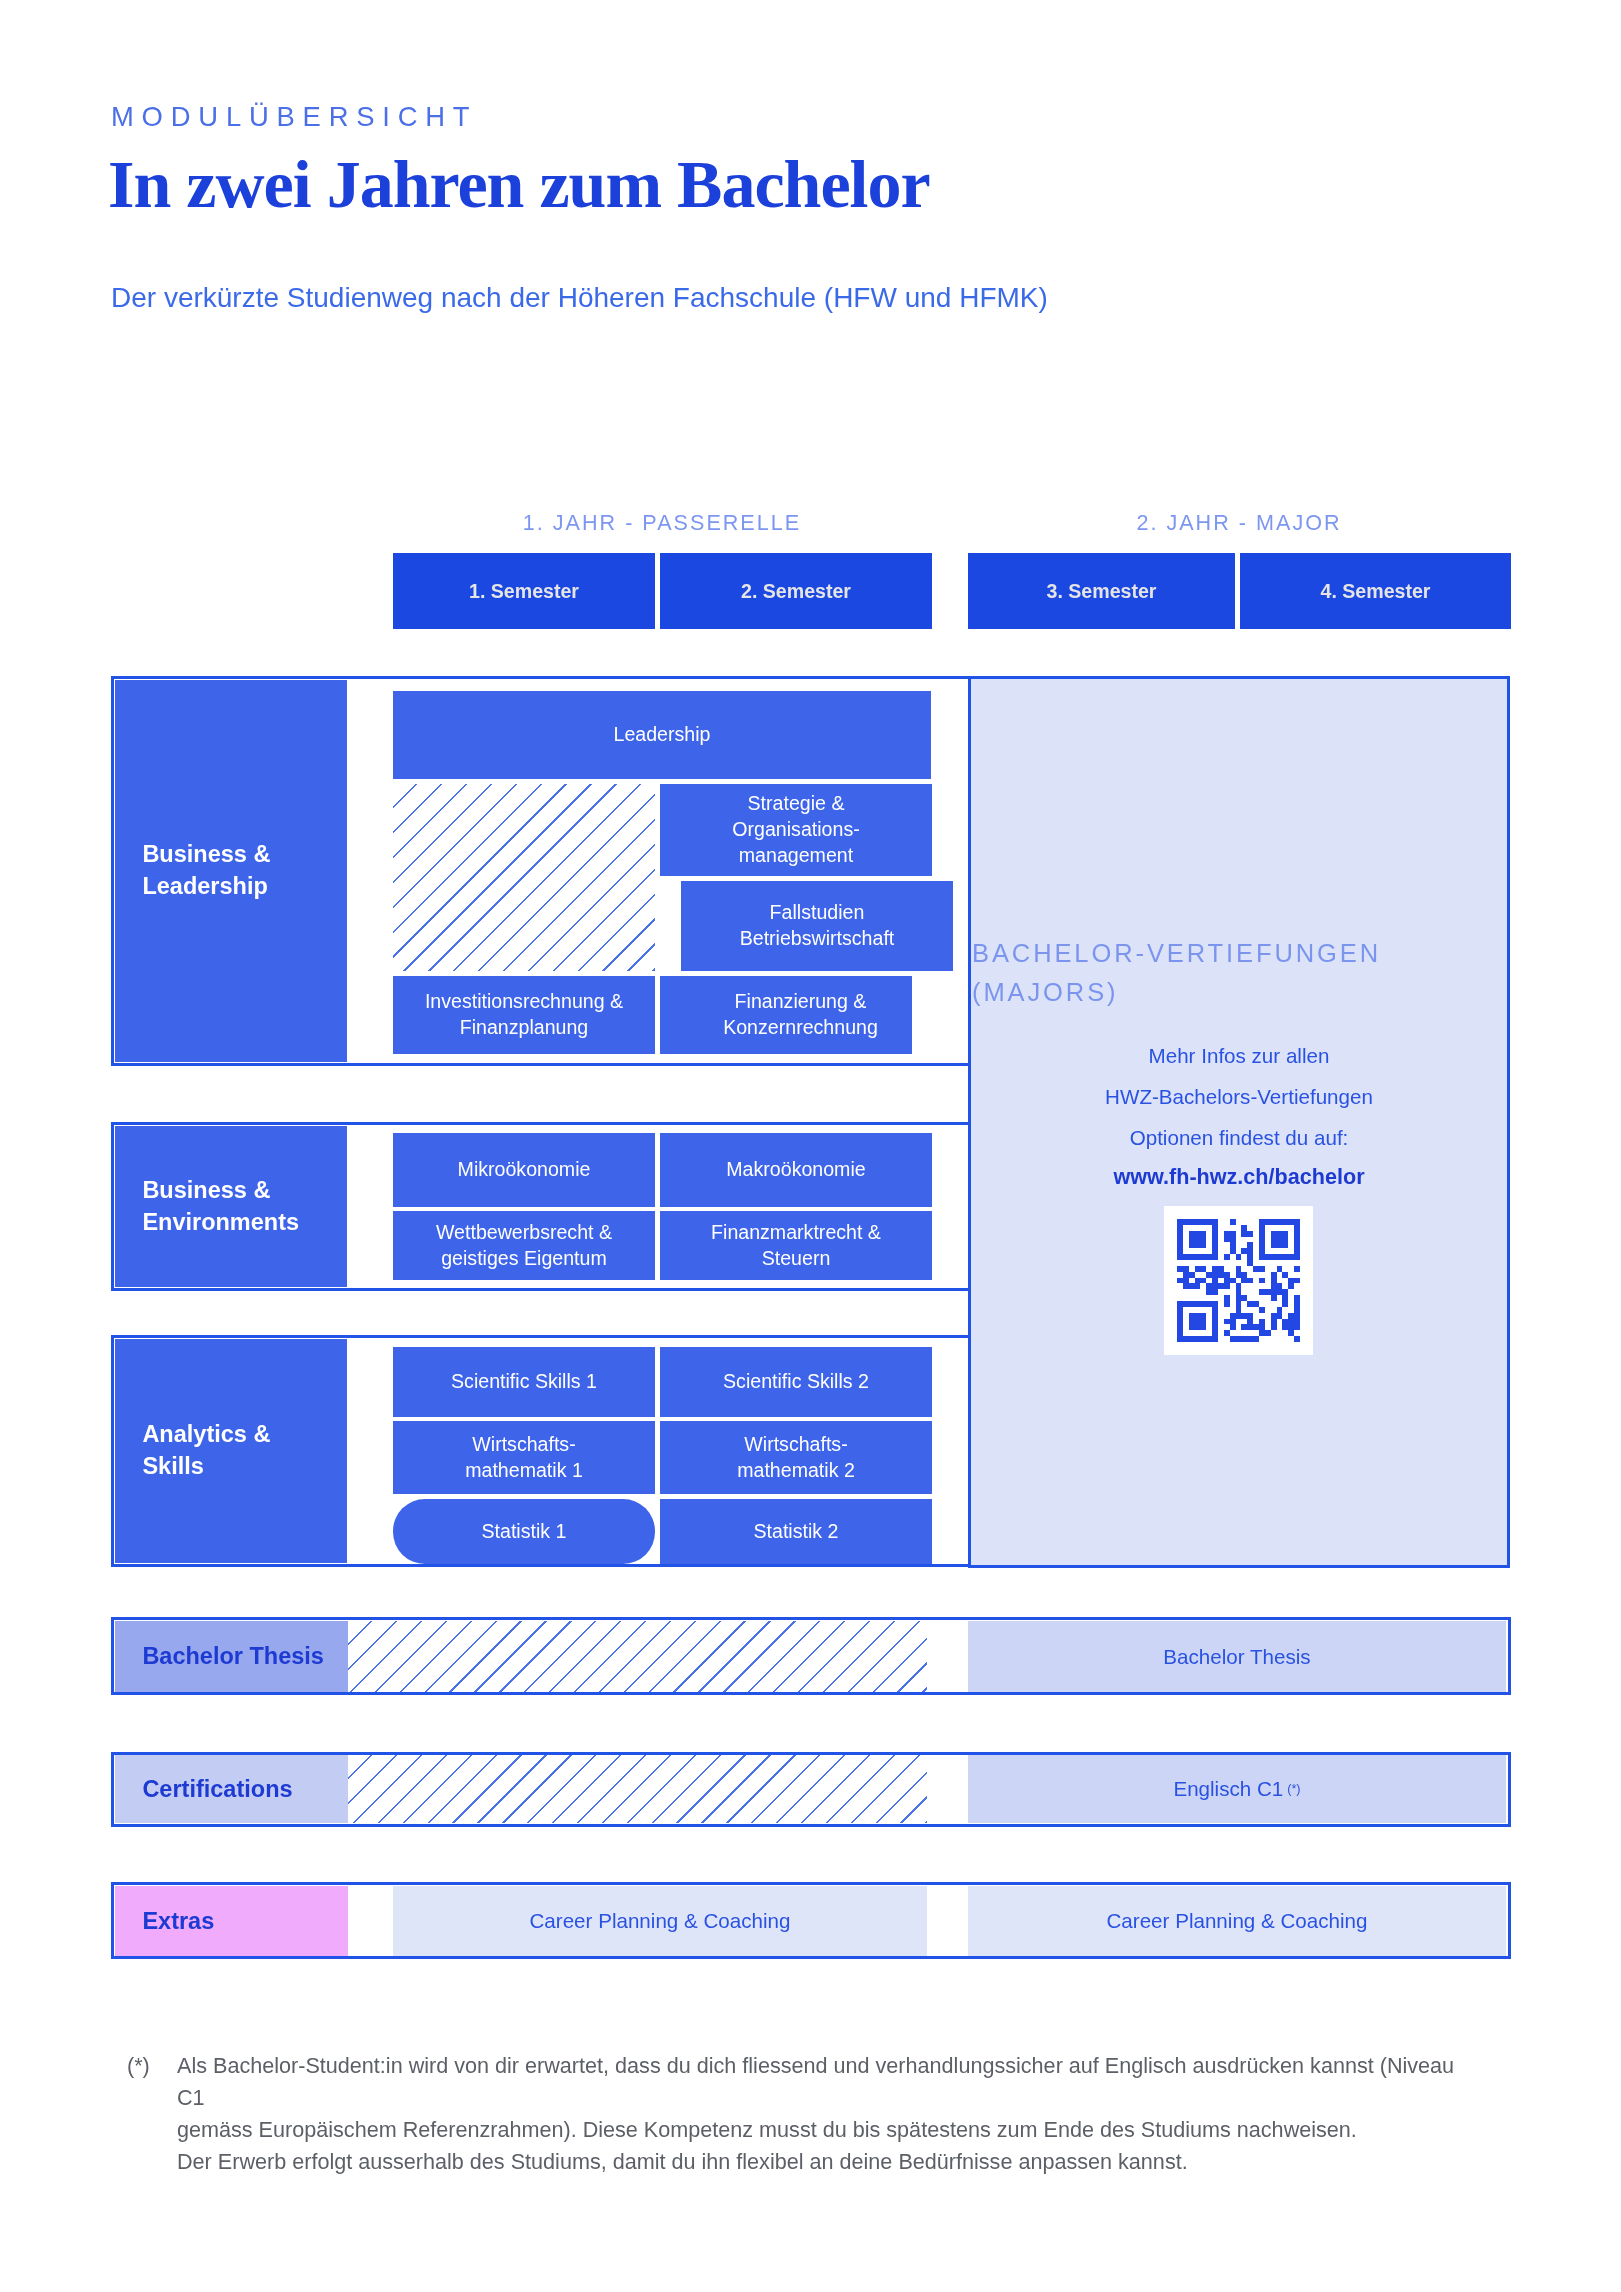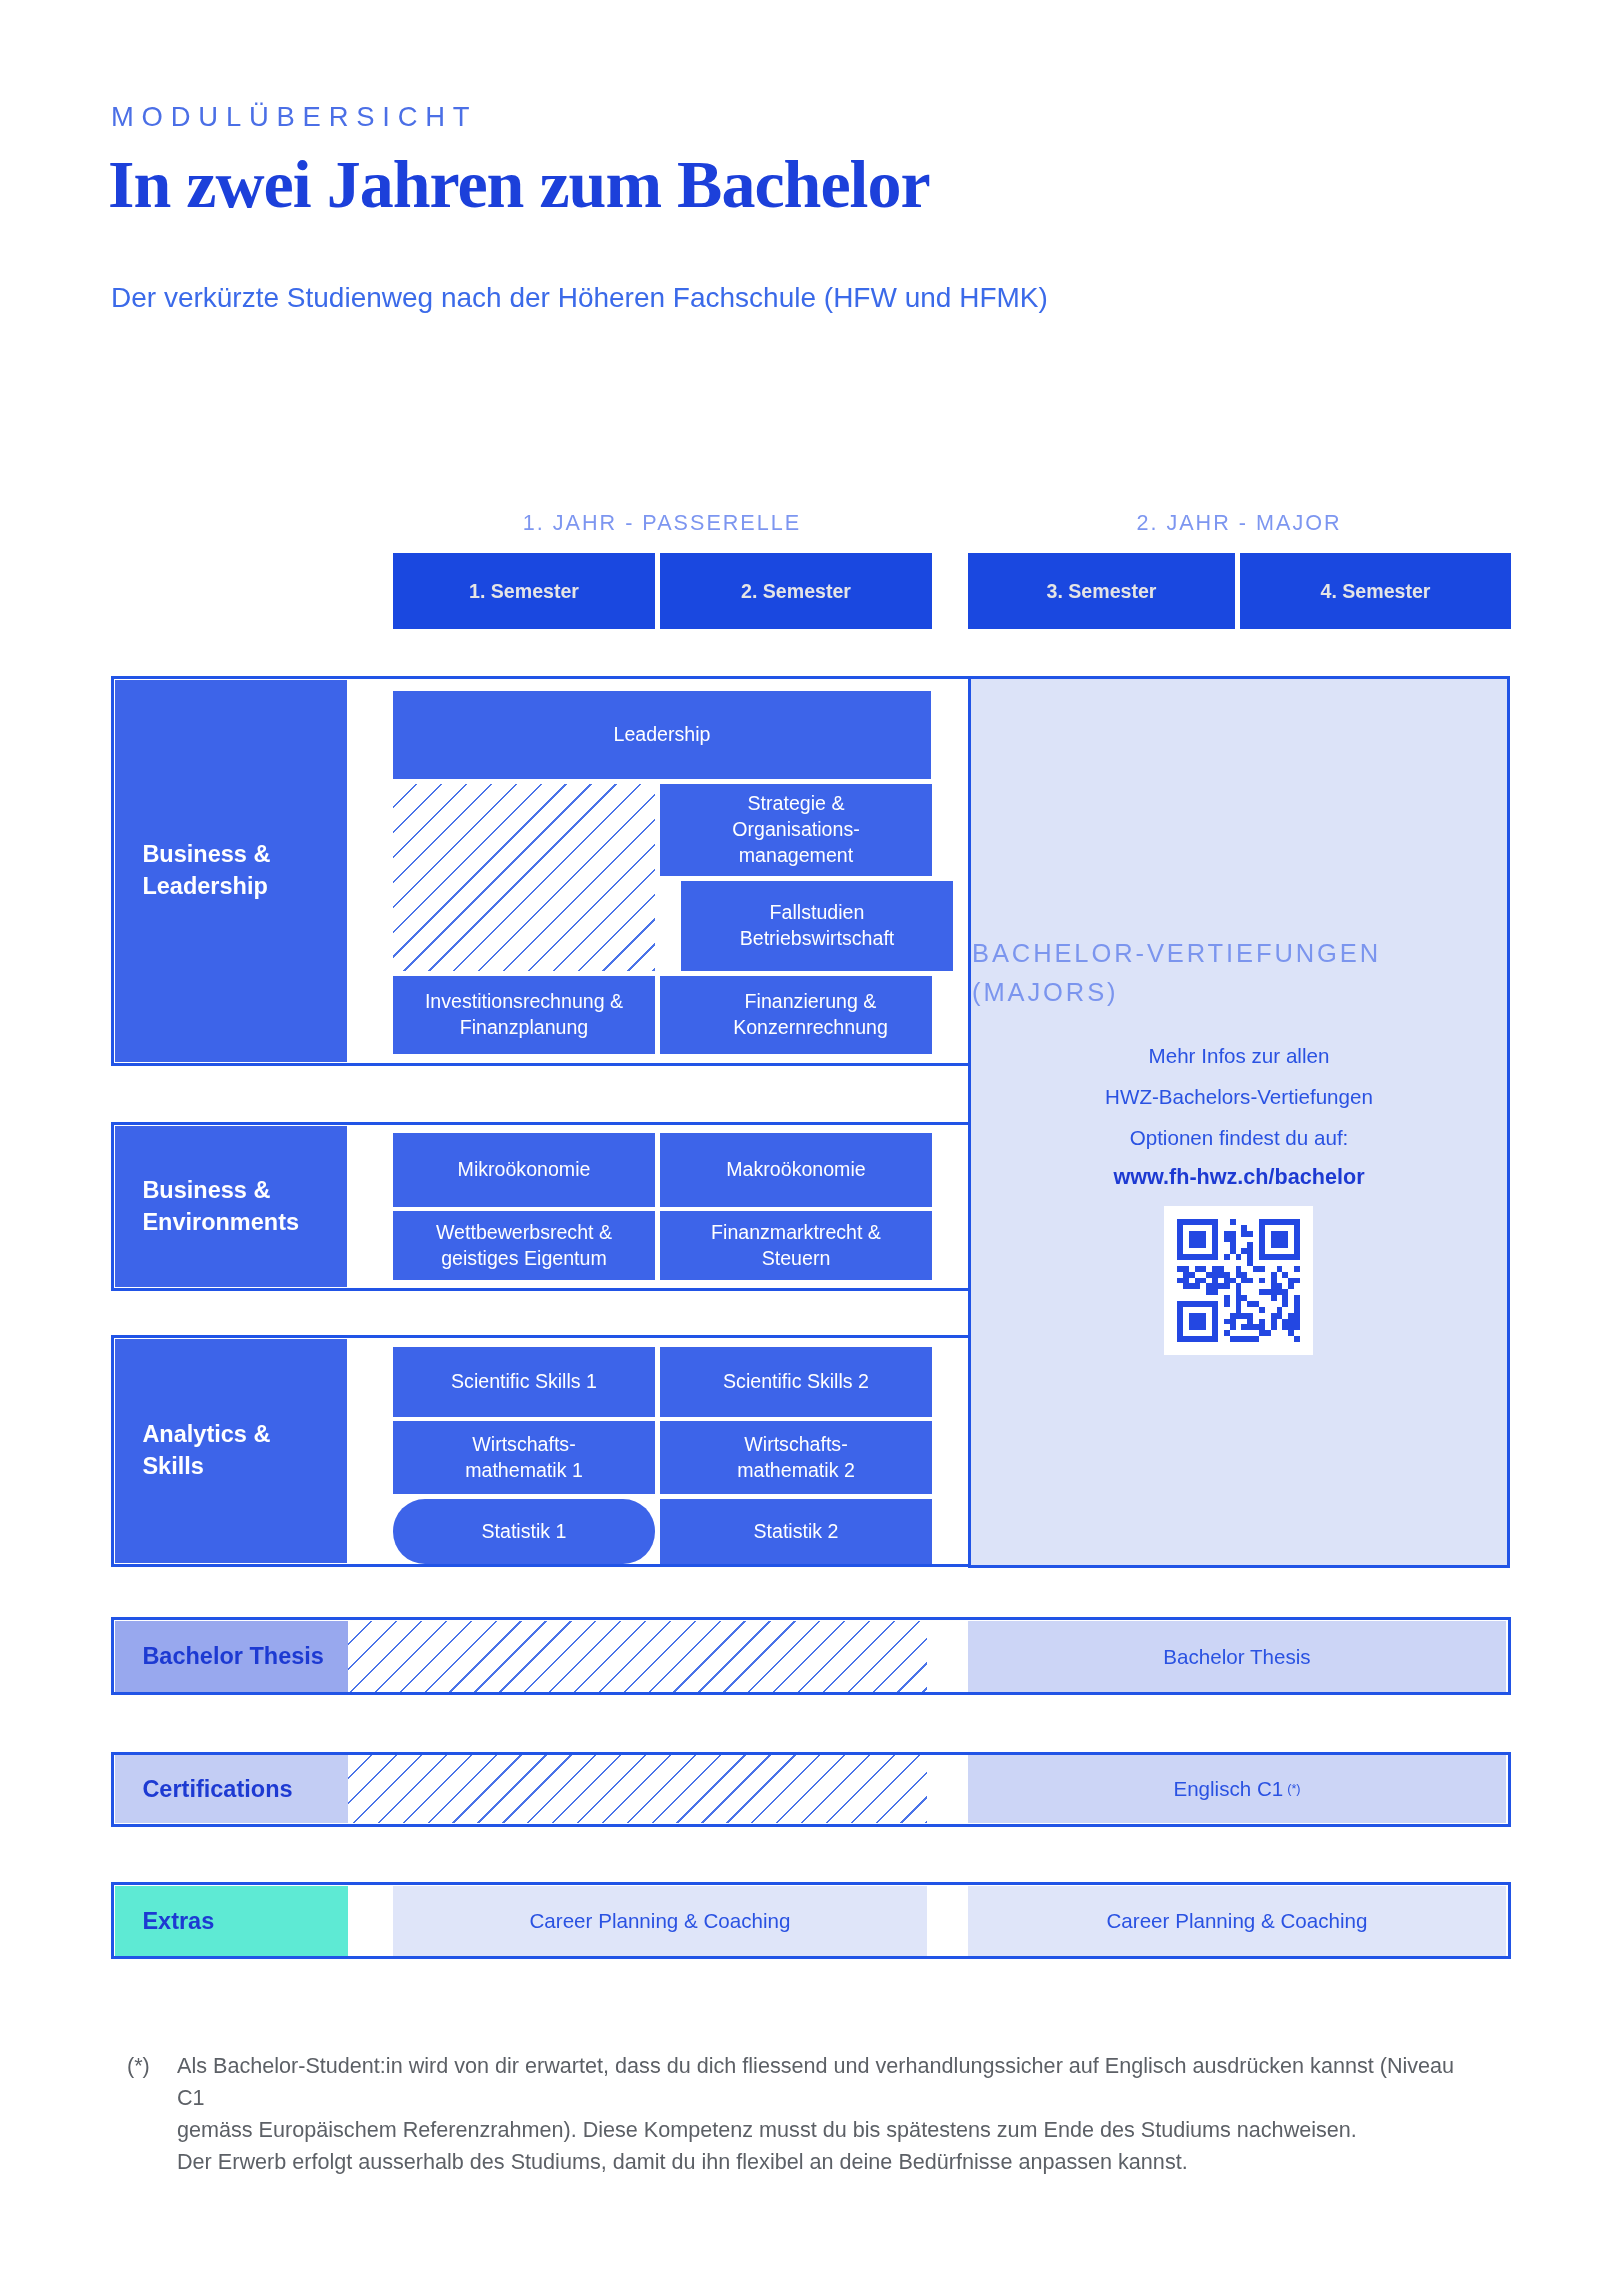--- a/index.html
+++ b/index.html
@@ -73,21 +73,21 @@
 Leadership</div>
   <div class="abs mod" style="left:393px;top:691px;width:538px;height:88px;">Leadership</div>
   <div class="abs hatch" style="left:393px;top:784px;width:262px;height:187px;"></div>
   <div class="abs mod" style="left:660px;top:784px;width:272px;height:92px;">Strategie &amp;
 Organisations-
 management</div>
   <div class="abs mod" style="left:660px;top:881px;width:272px;height:90px;margin-left:21px;">Fallstudien
 Betriebswirtschaft</div>
   <div class="abs mod" style="left:393px;top:976px;width:262px;height:78px;">Investitionsrechnung &amp;
 Finanzplanung</div>
-  <div class="abs mod" style="left:660px;top:976px;width:272px;height:78px;padding-left:29px;">Finanzierung &amp;
+  <div class="abs mod" style="left:660px;top:976px;width:252px;height:78px;padding-left:29px;">Finanzierung &amp;
 Konzernrechnung</div>
 
   <div class="abs sec-border" style="left:111px;top:1122px;width:860px;height:169px;"></div>
   <div class="abs sec-label" style="left:115px;top:1126px;width:232px;height:161px;">Business &amp;
 Environments</div>
   <div class="abs mod" style="left:660px;top:1133px;width:272px;height:74px;">Makroökonomie</div>
   <div class="abs mod" style="left:393px;top:1133px;width:262px;height:74px;">Mikroökonomie</div>
   <div class="abs mod" style="left:393px;top:1211px;width:262px;height:69px;">Wettbewerbsrecht &amp;
 geistiges Eigentum</div>
   <div class="abs mod" style="left:660px;top:1211px;width:272px;height:69px;">Finanzmarktrecht &amp;
@@ -344,21 +344,21 @@
 
   <div class="abs sec-border" style="left:111px;top:1752px;width:1400px;height:75px;"></div>
   <div class="abs row-label" style="left:115px;top:1755px;width:233px;height:68px;background:#c3cdf4;">Certifications</div>
   <div class="abs hatch" style="left:348px;top:1755px;width:579px;height:68px;"></div>
   <div class="abs cell" style="left:968px;top:1755px;width:538px;height:68px;background:#ccd5f6;">
     <span>Englisch C1</span>
     <sup>(*)</sup>
   </div>
 
   <div class="abs sec-border" style="left:111px;top:1882px;width:1400px;height:77px;"></div>
-  <div class="abs row-label" style="left:115px;top:1886px;width:233px;height:70px;background:#5eead4;">Extras</div>
+  <div class="abs row-label" style="left:115px;top:1886px;width:233px;height:70px;background:#f0abfc;">Extras</div>
   <div class="abs cell" style="left:393px;top:1886px;width:534px;height:70px;background:#dfe5f9;">Career Planning &amp; Coaching</div>
   <div class="abs cell" style="left:968px;top:1886px;width:538px;height:70px;background:#dfe5f9;">Career Planning &amp; Coaching</div>
 
   <div class="abs footnote" style="left:127px;top:2050px;width:43px;">(*)</div>
   <div class="abs footnote" style="left:177px;top:2050px;width:1304px;">Als Bachelor-Student:in wird von dir erwartet, dass du dich fliessend und verhandlungssicher auf Englisch ausdrücken kannst (Niveau C1
 gemäss Europäischem Referenzrahmen). Diese Kompetenz musst du bis spätestens zum Ende des Studiums nachweisen.
 Der Erwerb erfolgt ausserhalb des Studiums, damit du ihn flexibel an deine Bedürfnisse anpassen kannst.</div>
 
 </div>
 

